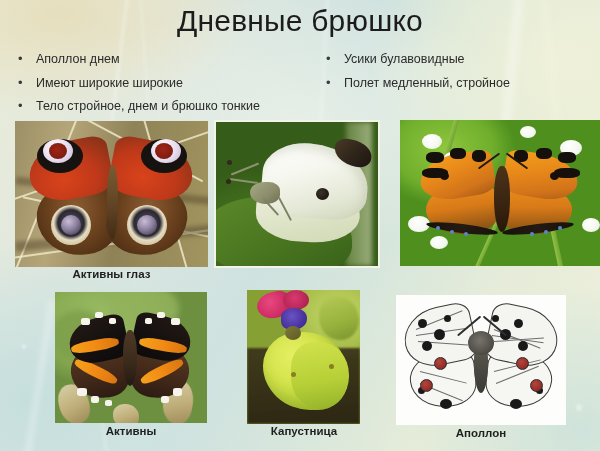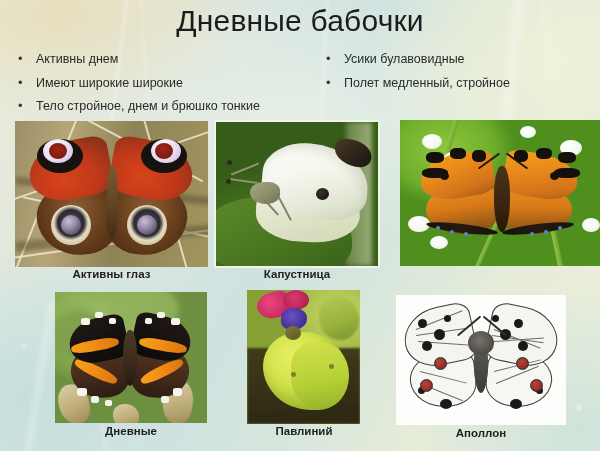--- a/index.html
+++ b/index.html
@@ -358,26 +358,26 @@
       <div class="blade b5"></div>
       <div class="blade b6"></div>
     <div class="blade b7"></div>
     <div class="dew d1"></div>
       <div class="dew d2"></div>
       <div class="dew d3"></div>
     <div class="dew d4"></div>
       <div class="dew d5"></div>
   </div>
 
-  <div id="title">Дневные бабочки</div>
+  <div id="title">Дневные брюшко</div>
 
   <div class="bullets" id="bullets-left">
     <div class="bullet-row">
       <span class="bullet-dot">•</span>
-      <span class="bullet-text">Активны днем</span>
+      <span class="bullet-text">Аполлон днем</span>
     </div>
     <div class="bullet-row">
       <span class="bullet-dot">•</span>
       <span class="bullet-text">Имеют широкие широкие</span>
     </div>
     <div class="bullet-row">
       <span class="bullet-dot">•</span>
       <span class="bullet-text">Тело стройное, днем и брюшко тонкие</span>
     </div>
   </div>
@@ -433,21 +433,20 @@
     <div class="cw-tip"></div>
     <div class="cw-spot"></div>
     <div class="cw-body"></div>
     <div class="cw-ant a1"></div>
       <div class="cw-ant a2"></div>
     <div class="cw-ant-tip t1"></div>
       <div class="cw-ant-tip t2"></div>
     <div class="cw-leg l1"></div>
       <div class="cw-leg l2"></div>
   </div>
-  <div class="caption" style="left:216px; top:268px; width:162px;">Капустница</div>
 
   <div class="photo" id="photo-tortoise">
     <div class="mt-bg"></div>
     <div class="mt-stem s1"></div>
       <div class="mt-stem s2"></div>
       <div class="mt-stem s3"></div>
     <div class="mt-flower f1"></div>
       <div class="mt-flower f2"></div>
       <div class="mt-flower f3"></div>
     <div class="mt-flower f4"></div>
@@ -506,36 +505,36 @@
     <div class="ad-band" style="left:16px;top:48px;width:48px;transform:rotate(-10deg);"></div>
     <div class="ad-band" style="left:84px;top:48px;width:48px;transform:rotate(10deg);"></div>
     <div class="ad-white" style="left:26px;top:26px;width:9px;height:7px;"></div>
     <div class="ad-white" style="left:40px;top:20px;width:8px;height:6px;"></div>
     <div class="ad-white" style="left:54px;top:26px;width:7px;height:6px;"></div>
     <div class="ad-white" style="left:90px;top:26px;width:7px;height:6px;"></div>
     <div class="ad-white" style="left:102px;top:20px;width:8px;height:6px;"></div>
     <div class="ad-white" style="left:116px;top:26px;width:9px;height:7px;"></div>
     <div class="ad-body"></div>
   </div>
-  <div class="caption" style="left:55px; top:425px; width:152px;">Дневные</div>
+  <div class="caption" style="left:55px; top:425px; width:152px;">Активны</div>
 
   <div class="photo" id="photo-brimstone">
     <div class="br-bg"></div>
     <div class="br-dark"></div>
     <div class="br-green-leaf"></div>
     <div class="br-flower-pink"></div>
     <div class="br-flower-pink2"></div>
     <div class="br-flower-violet"></div>
     <div class="br-wing"></div>
     <div class="br-wing2"></div>
     <div class="br-spot" style="left:44px;top:82px;"></div>
     <div class="br-spot" style="left:82px;top:74px;"></div>
     <div class="br-head"></div>
   </div>
-  <div class="caption" style="left:244px; top:425px; width:120px;">Павлиний</div>
+  <div class="caption" style="left:244px; top:425px; width:120px;">Капустница</div>
 
   <div class="photo" id="photo-apollo">
 
     <div class="ap-wing ap-hw l"></div>
     <div class="ap-wing ap-hw r"></div>
 
     <div class="ap-wing ap-fw l"></div>
     <div class="ap-wing ap-fw r"></div>
 
     <div class="ap-vein" style="left:20px;top:34px;width:50px;transform:rotate(-22deg);"></div>

